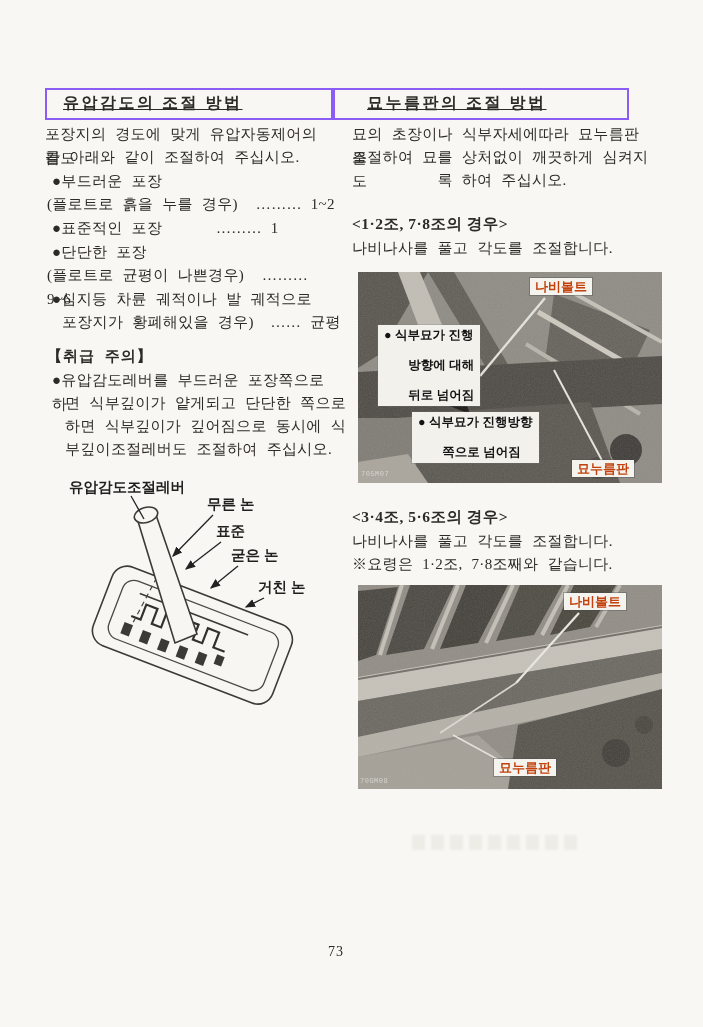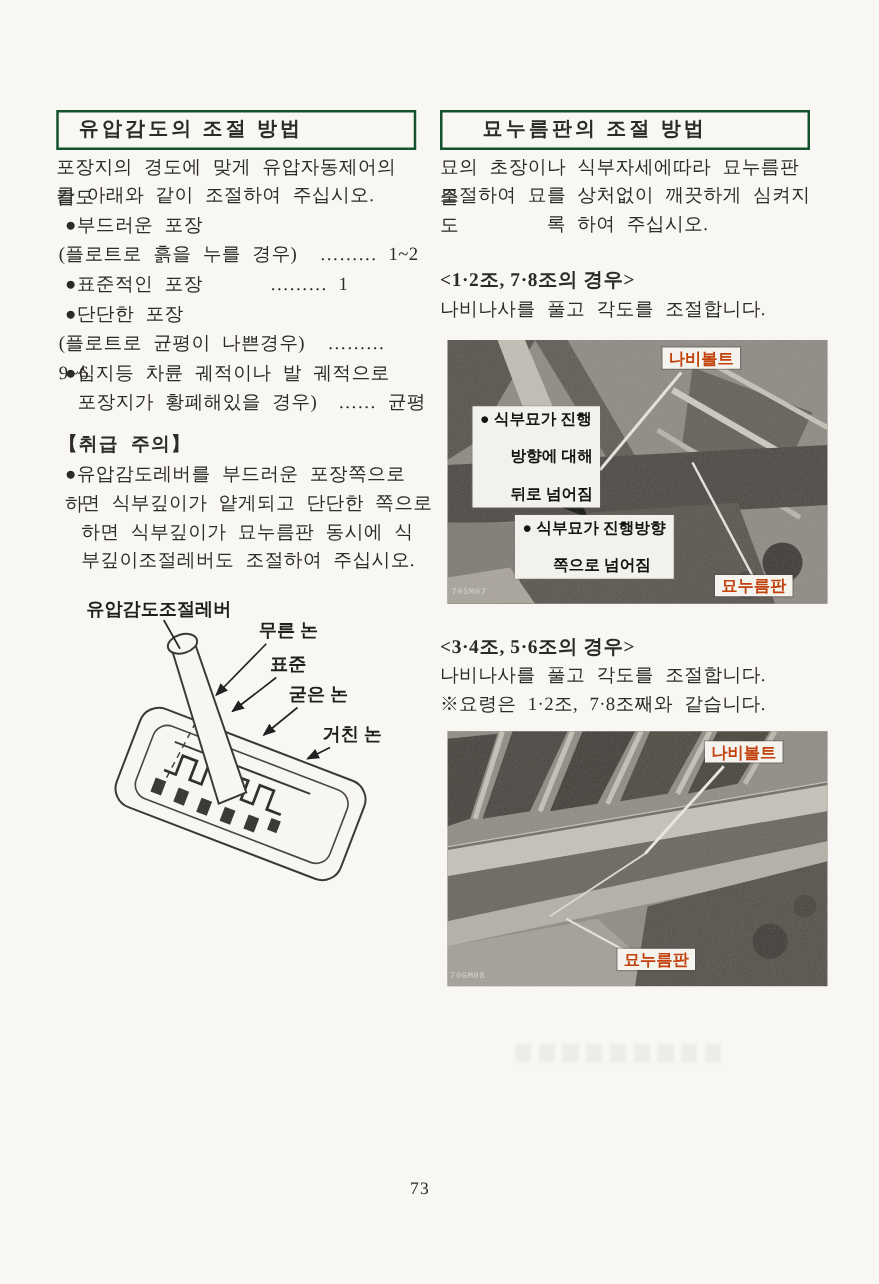--- a/index.html
+++ b/index.html
@@ -7,24 +7,25 @@
     width:703px;height:1027px;position:relative;overflow:hidden;
     background:#f8f7f3;
     font-family:"Liberation Serif","DejaVu Serif",serif;
     color:#2d2b28;
   }
   .abs{position:absolute;}
   .hline{white-space:pre-wrap;font-size:15px;line-height:23.5px;word-spacing:5px;letter-spacing:.3px;}
   .ind{padding-left:10px;}
   .ind2{padding-left:13px;}
   .header-box{
-    border:2px solid #14532d;
+    border:2px solid #8b5cf6;
     font-weight:bold;font-size:16px;letter-spacing:2.5px;
     padding:3px 8px 4px 16px;background:#f8f7f3;
     white-space:pre;
+    text-decoration:underline;
   }
   .case-title{font-size:15.5px;font-weight:bold;letter-spacing:.5px;white-space:pre;}
   .photo{background:#8d8983;overflow:hidden;}
   .photo svg{display:block;}
   .photo-label{
     position:absolute;background:#f4f3ee;color:#c2410c;
     font-family:"Liberation Sans","DejaVu Sans",sans-serif;
     font-weight:bold;font-size:13px;line-height:15px;
     padding:1px 5px;box-shadow:0 0 0 1px rgba(70,70,70,.35);
     white-space:pre;
@@ -58,21 +59,21 @@
 <div class="abs hline" style="left:47px;top:193px;width:290px;">(플로트로 흙을 누를 경우)  ……… 1~2</div>
 <div class="abs hline" style="left:52px;top:217px;width:285px;">●표준적인 포장    ……… 1</div>
 <div class="abs hline" style="left:52px;top:241px;width:285px;">●단단한 포장</div>
 <div class="abs hline" style="left:47px;top:264px;width:290px;">(플로트로 균평이 나쁜경우)  ……… 9~6</div>
 <div class="abs hline" style="left:52px;top:288px;width:285px;">●심지등 차륜 궤적이나 발 궤적으로</div>
 <div class="abs hline ind" style="left:52px;top:311px;width:285px;">포장지가 황폐해있을 경우)  …… 균평</div>
 
 <div class="abs hline" style="left:47px;top:345px;font-weight:bold;letter-spacing:1px;">【취급 주의】</div>
 <div class="abs hline" style="left:52px;top:369px;width:287px;">●유압감도레버를 부드러운 포장쪽으로 하</div>
 <div class="abs hline ind2" style="left:52px;top:392px;width:285px;">면 식부깊이가 얕게되고 단단한 쪽으로</div>
-<div class="abs hline ind2" style="left:52px;top:415px;width:285px;">하면 식부깊이가 묘누름판 동시에 식</div>
+<div class="abs hline ind2" style="left:52px;top:415px;width:285px;">하면 식부깊이가 깊어짐으로 동시에 식</div>
 <div class="abs hline ind2" style="left:52px;top:438px;width:285px;">부깊이조절레버도 조절하여 주십시오.</div>
 
 <div class="abs" style="left:45px;top:462px;width:295px;height:290px;">
 <svg width="295" height="290" viewBox="0 0 295 290">
   <defs>
     <marker id="ah" markerWidth="9" markerHeight="8" refX="7" refY="3.2" orient="auto">
       <path d="M0,0 L8,3.2 L0,6.4 z" fill="#222"></path>
     </marker>
   </defs>
 
@@ -106,21 +107,21 @@
     <text x="171" y="74">표준</text>
     <line x1="176" y1="80" x2="141" y2="107" stroke="#222" stroke-width="1.3" marker-end="url(#ah)"></line>
     <text x="186" y="98">굳은 논</text>
     <line x1="193" y1="104" x2="166" y2="126" stroke="#222" stroke-width="1.3" marker-end="url(#ah)"></line>
     <text x="213" y="130">거친 논</text>
     <line x1="219" y1="136" x2="201" y2="145" stroke="#222" stroke-width="1.3" marker-end="url(#ah)"></line>
   </g>
 </svg>
 </div>
 
-<div class="abs header-box" style="left:352px;top:88px;width:252px;padding-left:32px;">묘누름판의 조절 방법</div>
+<div class="abs header-box" style="left:333px;top:88px;width:252px;padding-left:32px;">묘누름판의 조절 방법</div>
 
 <div class="abs hline" style="left:352px;top:123px;width:300px;">묘의 초장이나 식부자세에따라 묘누름판을</div>
 <div class="abs hline" style="left:352px;top:146px;width:300px;">조절하여 묘를 상처없이 깨끗하게 심켜지도</div>
 <div class="abs hline" style="left:352px;top:169px;width:300px;text-align:center;">록 하여 주십시오.</div>
 
 <div class="abs case-title" style="left:352px;top:214px;">&lt;1·2조, 7·8조의 경우&gt;</div>
 <div class="abs hline" style="left:352px;top:237px;width:300px;">나비나사를 풀고 각도를 조절합니다.</div>
 
 <div class="abs photo" style="left:358px;top:272px;width:304px;height:211px;">
   <svg width="304" height="211" viewBox="0 0 304 211">

